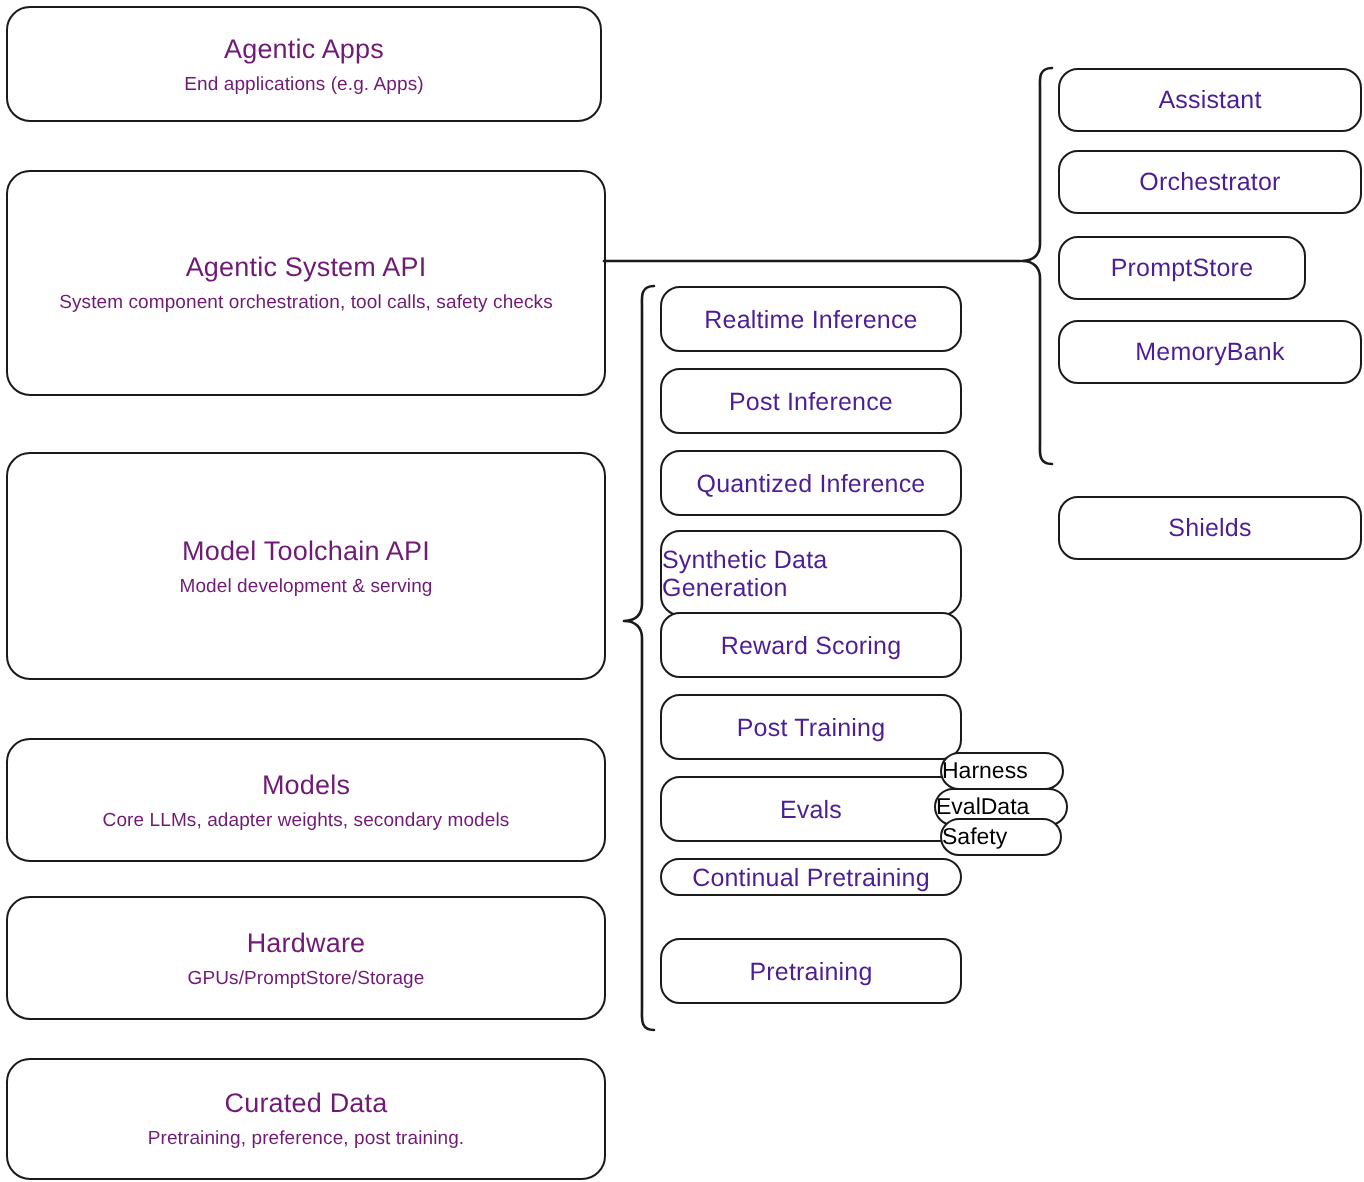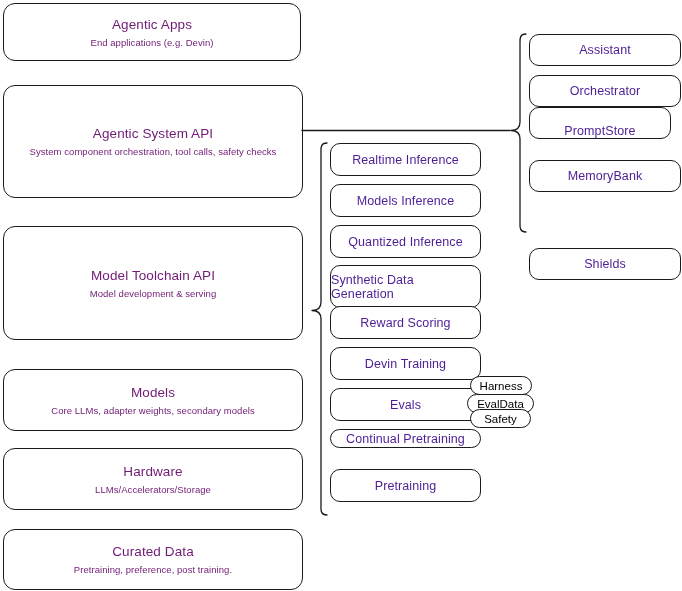--- a/index.html
+++ b/index.html
@@ -64,21 +64,20 @@
 
   
   .mini {
     position: absolute;
     box-sizing: border-box;
     border: 1.3px solid #1a1a1a;
     border-radius: 999px;
     background: #ffffff;
     display: flex;
     align-items: center;
-    justify-content: center;
     font-size: 11.5px;
     color: #000000;
     z-index: 5;
   }
 
   
   .connector-svg {
     position: absolute;
     left: 0;
     top: 0;
@@ -117,65 +116,65 @@
              C 320 143 321 149 321 153
              L 321 302
              C 321 307 318 310.5 312 310.5
              C 318 310.5 321 314 321 319
              L 321 505
              C 321 509 320 515 327 515"></path>
   </svg>
 
   <div class="box layer" style="left:3px; top:3px; width:298px; height:58px;">
     <div class="layer-title">Agentic Apps</div>
-    <div class="layer-sub">End applications (e.g. Devin)</div>
+    <div class="layer-sub">End applications (e.g. Apps)</div>
   </div>
 
   <div class="box layer" style="left:3px; top:85px; width:300px; height:113px;">
     <div class="layer-title">Agentic System API</div>
     <div class="layer-sub">System component orchestration, tool calls, safety checks</div>
   </div>
 
   <div class="box layer" style="left:3px; top:226px; width:300px; height:114px;">
     <div class="layer-title">Model Toolchain API</div>
     <div class="layer-sub">Model development &amp; serving</div>
   </div>
 
   <div class="box layer" style="left:3px; top:369px; width:300px; height:62px;">
     <div class="layer-title">Models</div>
     <div class="layer-sub">Core LLMs, adapter weights, secondary models</div>
   </div>
 
   <div class="box layer" style="left:3px; top:448px; width:300px; height:62px;">
     <div class="layer-title">Hardware</div>
-    <div class="layer-sub">LLMs/Accelerators/Storage</div>
+    <div class="layer-sub">GPUs/PromptStore/Storage</div>
   </div>
 
   <div class="box layer" style="left:3px; top:529px; width:300px; height:61px;">
     <div class="layer-title">Curated Data</div>
     <div class="layer-sub">Pretraining, preference, post training.</div>
   </div>
 
   <div class="chip" style="left:330px; top:143px; width:151px; height:33px;">
     <span>Realtime Inference</span>
   </div>
   <div class="chip" style="left:330px; top:184px; width:151px; height:33px;">
-    <span>Models Inference</span>
+    <span>Post Inference</span>
   </div>
   <div class="chip" style="left:330px; top:225px; width:151px; height:33px;">
     <span>Quantized Inference</span>
   </div>
   <div class="chip" style="left:330px; top:265px; width:151px; height:43px;">
     <span>Synthetic Data Generation</span>
   </div>
   <div class="chip" style="left:330px; top:306px; width:151px; height:33px;">
     <span>Reward Scoring</span>
   </div>
   <div class="chip" style="left:330px; top:347px; width:151px; height:33px;">
-    <span>Devin Training</span>
+    <span>Post Training</span>
   </div>
   <div class="chip" style="left:330px; top:388px; width:151px; height:33px;">
     <span>Evals</span>
   </div>
   <div class="chip" style="left:330px; top:429px; width:151px; height:19px;">
     <span>Continual Pretraining</span>
   </div>
   <div class="chip" style="left:330px; top:469px; width:151px; height:33px;">
     <span>Pretraining</span>
   </div>
@@ -189,21 +188,21 @@
   <div class="mini" style="left:470px; top:409px; width:61px; height:19px;">
     <span>Safety</span>
   </div>
 
   <div class="chip" style="left:529px; top:34px; width:152px; height:32px;">
     <span>Assistant</span>
   </div>
   <div class="chip" style="left:529px; top:75px; width:152px; height:32px;">
     <span>Orchestrator</span>
   </div>
-  <div class="chip" style="left:529px; top:107px; width:142px; height:32px;align-items:flex-end;">
+  <div class="chip" style="left:529px; top:118px; width:124px; height:32px;">
     <span>PromptStore</span>
   </div>
   <div class="chip" style="left:529px; top:160px; width:152px; height:32px;text-align:right;">
     <span>MemoryBank</span>
   </div>
   <div class="chip" style="left:529px; top:204px; width:152px; height:32px;margin-top:44px;">
     <span>Shields</span>
   </div>
 
 </div>

